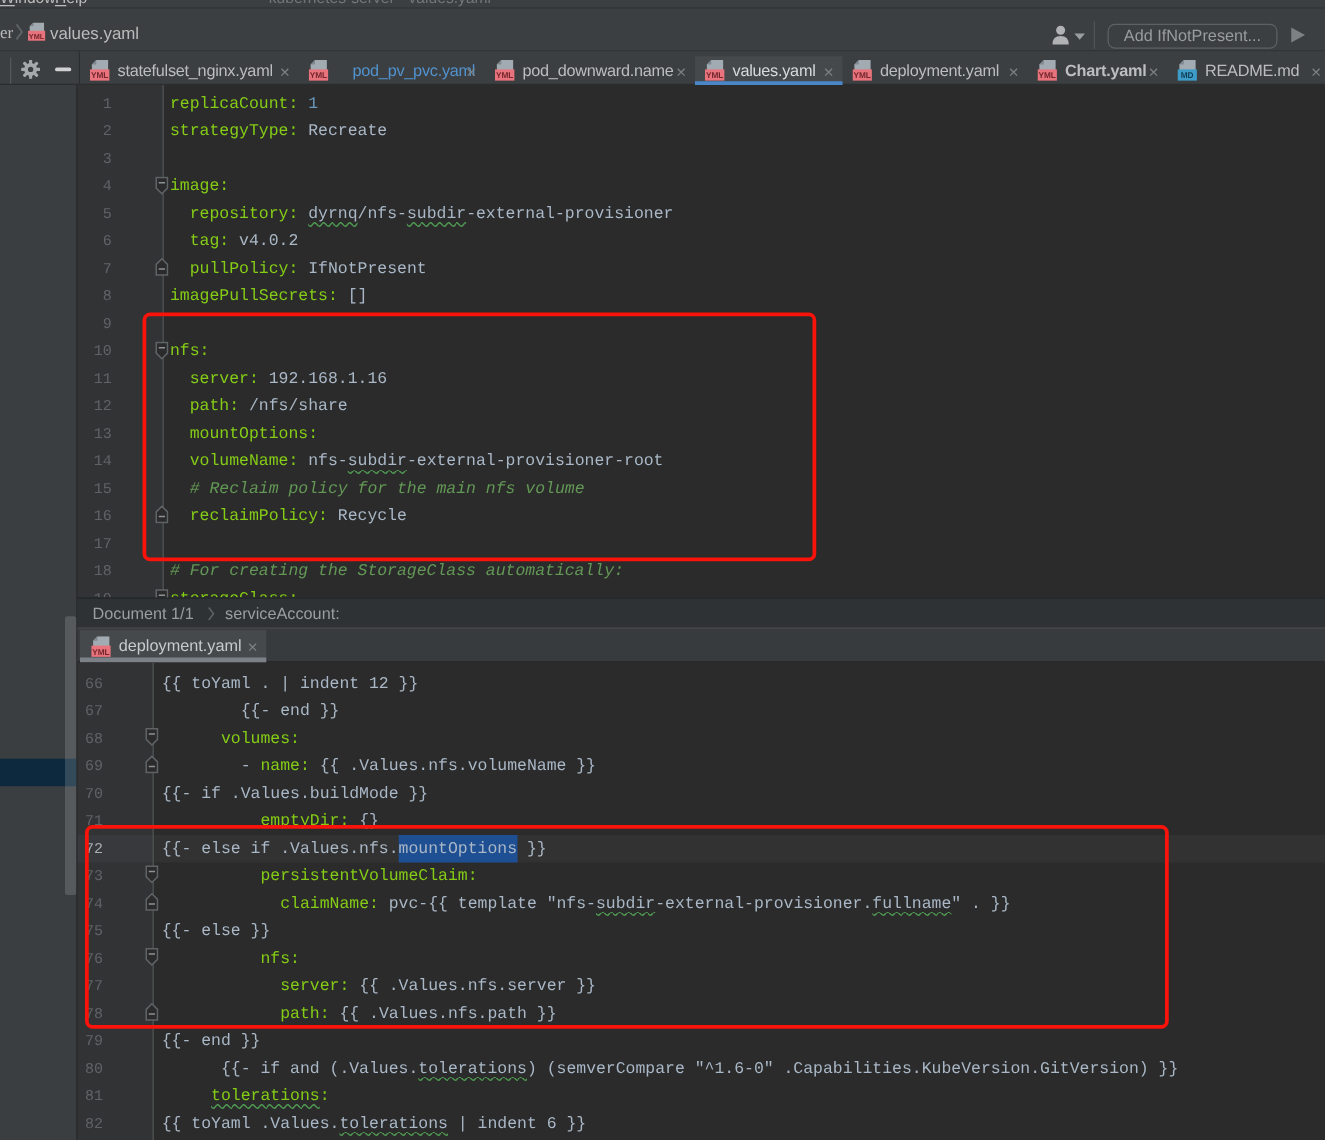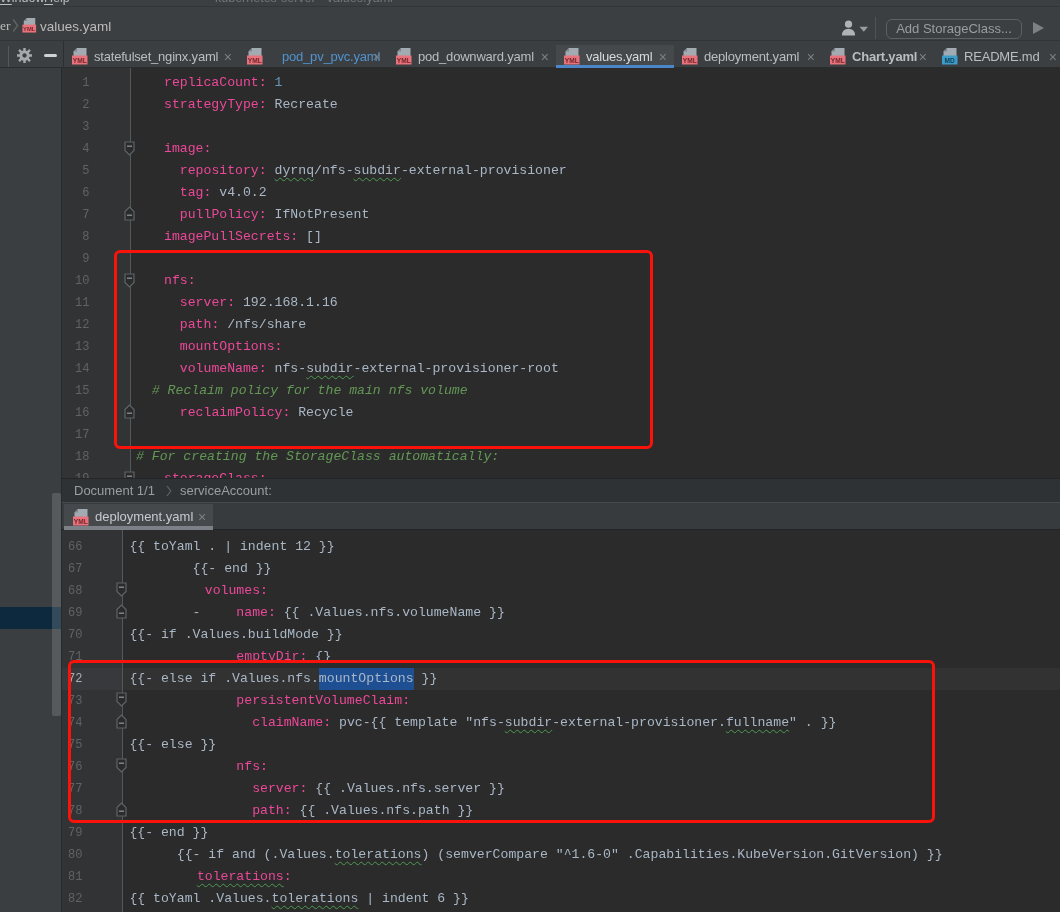--- a/index.html
+++ b/index.html
@@ -11,21 +11,21 @@
   .bc{font-size:13px;color:#bbbbbb;}
   
   #tabbar{left:0;top:40px;width:1060px;height:28px;background:#3c3f41;border-top:1px solid #323537;border-bottom:1px solid #2a2d2e;box-sizing:border-box;}
   .tab{position:absolute;top:4px;height:24px;box-sizing:border-box;}
   .tabtxt{font-size:13px;color:#bbbdbf;letter-spacing:-0.2px;}
   .x{font-size:14px;color:#7d8183;line-height:1;}
   
   .mono{font-family:"Liberation Mono",monospace;font-size:13.17px;white-space:pre;line-height:22px;}
   .cl{position:absolute;height:22px;color:#a9b7c6;}
   .ln{position:absolute;height:22px;color:#606366;text-align:right;font-size:12px !important;}
-  .k{color:#ec4899;margin-left:28px;}
+  .k{color:#84cc16;}
   .c{color:#629755;font-style:italic;}
   .n{color:#6897bb;}
   u.w{text-decoration:underline wavy #4e9a52 1px;text-underline-offset:3px;text-decoration-skip-ink:none;}
   #ed1{left:62px;top:68px;width:998px;height:410px;background:#2b2b2b;overflow:hidden;}
   #ed2{left:62px;top:530px;width:998px;height:382px;background:#2b2b2b;overflow:hidden;}
   .gut1{left:0;top:0;width:68px;height:100%;background:#313335;}
   .vline{width:1px;background:#54585a;}
   .redrect{position:absolute;border:3px solid #fa130b;border-radius:6px;box-sizing:border-box;z-index:40;}
   
   #docbar{left:62px;top:478px;width:998px;height:24px;background:#2f3234;border-top:1px solid #232627;box-sizing:border-box;}
@@ -53,21 +53,21 @@
         <rect x="0" y="7.5" width="15.5" height="9" fill="#e8737c"></rect>
         <text x="7.7" y="14.8" text-anchor="middle" font-family="Liberation Sans" font-weight="bold" font-size="6.6" fill="#73262d">YML</text>
       </svg></div>
   <div class="abs bc" style="left:40px;top:12px;font-size:13.5px;">values.yaml</div>
   <div class="abs" style="left:840px;top:12px;" id="usericon"><svg width="32" height="18" viewBox="0 0 32 18">
         <circle cx="8.5" cy="5.2" r="3.6" fill="#b0b2b4"></circle>
         <path d="M2 16.5 Q2 9.8 8.5 9.8 Q15 9.8 15 16.5 Z" fill="#b0b2b4"></path>
         <path d="M19.5 7.8 L28 7.8 L23.75 12.8 Z" fill="#9a9da0"></path>
       </svg></div>
   <div class="abs" style="left:875px;top:10px;width:1px;height:22px;background:#515456;"></div>
-  <div class="abs" style="left:886px;top:12px;width:134px;height:18px;border:1px solid #5e6162;border-radius:6px;text-align:center;line-height:18px;font-size:13px;color:#9a9d9f;">Add StorageClass...</div>
+  <div class="abs" style="left:886px;top:12px;width:134px;height:18px;border:1px solid #5e6162;border-radius:6px;text-align:center;line-height:18px;font-size:13px;color:#9a9d9f;">Add IfNotPresent...</div>
   <div class="abs" style="left:1033px;top:15px;width:0;height:0;border-left:11px solid #7e8183;border-top:6.5px solid transparent;border-bottom:6.5px solid transparent;"></div>
 </div>
 
 <div id="tabbar" class="abs">
     <div class="abs" style="left:8px;top:5px;width:1px;height:21px;background:#55585a;"></div>
     <div class="abs" style="left:17px;top:7px;"><svg width="15" height="15" viewBox="0 0 14.6 14.6">
         <rect x="6.1" y="-0.4" width="2.4" height="4" rx="0.8" fill="#a6a9ab" transform="rotate(0 7.3 7.3)"></rect>
         <rect x="6.1" y="-0.4" width="2.4" height="4" rx="0.8" fill="#a6a9ab" transform="rotate(45 7.3 7.3)"></rect>
         <rect x="6.1" y="-0.4" width="2.4" height="4" rx="0.8" fill="#a6a9ab" transform="rotate(90 7.3 7.3)"></rect>
         <rect x="6.1" y="-0.4" width="2.4" height="4" rx="0.8" fill="#a6a9ab" transform="rotate(135 7.3 7.3)"></rect>
@@ -100,21 +100,21 @@
       <div class="abs tabtxt" style="left:43px;top:4px;color:#5192ce;">pod_pv_pvc.yaml</div>
       <div class="abs x" style="right:7px;top:5px;">×</div>
     </div>
     <div class="tab" style="left:388px;width:168px;">
       <div class="abs" style="left:8px;top:3px;"><svg width="16" height="17" viewBox="0 0 16 17">
           <path d="M5 0 H14.5 V10.5 H1.5 V3.5 Z" fill="#a2abb2"></path>
           <path d="M1.5 3.5 L5 3.5 L5 0 Z" fill="#7e878e"></path>
           <rect x="0" y="7.5" width="15.5" height="9" fill="#e8737c"></rect>
           <text x="7.7" y="14.8" text-anchor="middle" font-family="Liberation Sans" font-weight="bold" font-size="6.6" fill="#73262d">YML</text>
         </svg></div>
-      <div class="abs tabtxt" style="left:30px;top:4px;color:#bbbdbf;">pod_downward.yaml</div>
+      <div class="abs tabtxt" style="left:30px;top:4px;color:#bbbdbf;">pod_downward.name</div>
       <div class="abs x" style="right:7px;top:5px;">×</div>
     </div>
     <div class="tab" style="left:556px;width:118px;background:#45494c;">
       <div class="abs" style="left:8px;top:3px;"><svg width="16" height="17" viewBox="0 0 16 17">
           <path d="M5 0 H14.5 V10.5 H1.5 V3.5 Z" fill="#a2abb2"></path>
           <path d="M1.5 3.5 L5 3.5 L5 0 Z" fill="#7e878e"></path>
           <rect x="0" y="7.5" width="15.5" height="9" fill="#e8737c"></rect>
           <text x="7.7" y="14.8" text-anchor="middle" font-family="Liberation Sans" font-weight="bold" font-size="6.6" fill="#73262d">YML</text>
         </svg></div>
       <div class="abs tabtxt" style="left:30px;top:4px;color:#d7dadd;">values.yaml</div>

